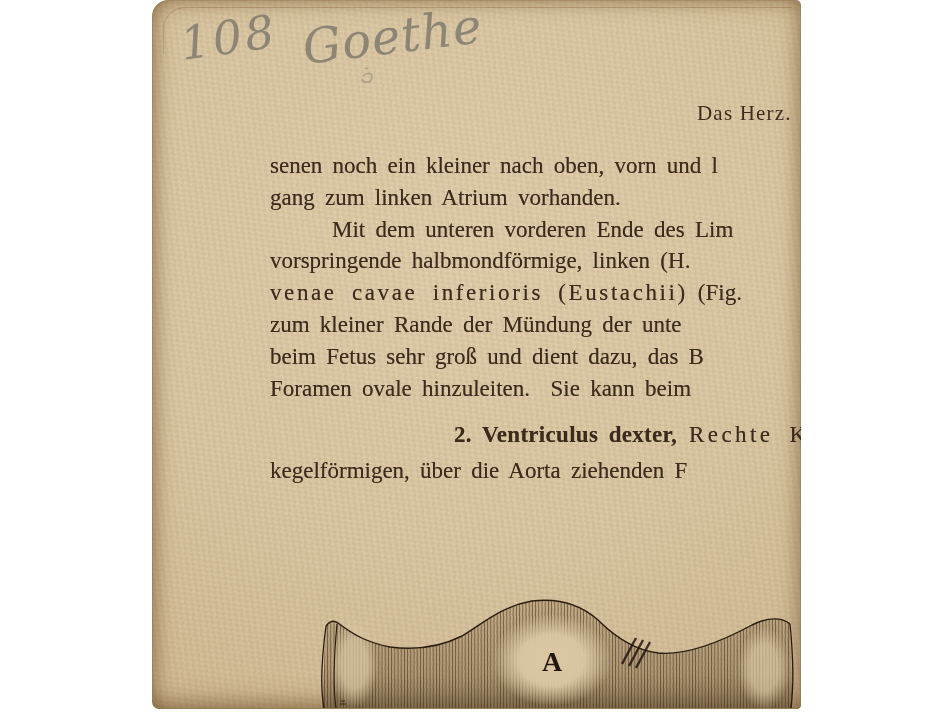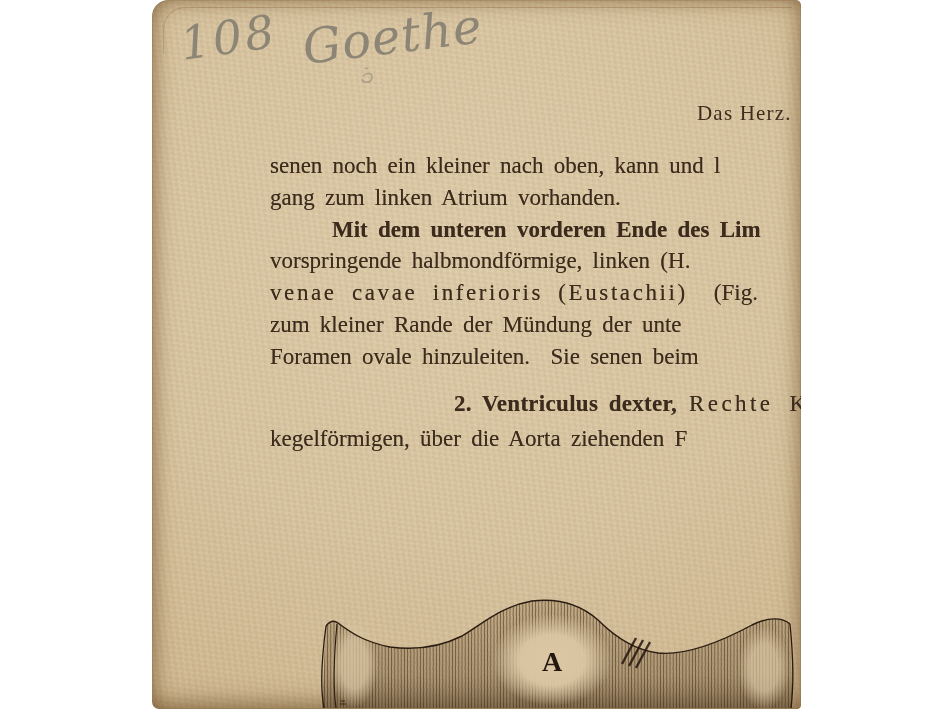--- a/index.html
+++ b/index.html
@@ -54,27 +54,27 @@
     position: absolute; left: 118px; top: 150px; width: 620px;
     color: #3c2b1d;
     font-size: 23px;
     text-shadow: 0 0 0.6px rgba(60,43,29,0.55);
   }
   .line {
     height: 31.8px; line-height: 31.8px;
     white-space: pre;
     word-spacing: 4.5px;
   }
-  .indent { padding-left: 62px; font-weight: bold; }
+  .indent { padding-left: 62px; }
   .indent-big { padding-left: 70px; }
   .heading { padding-left: 184px; margin-top: 15px; margin-bottom: 4px; }
   .bold { font-weight: bold; letter-spacing: 0.3px; text-align: right; }
   .spaced { letter-spacing: 2.6px; word-spacing: 7px; }
   .heading .spaced { margin-left: 12px; letter-spacing: 3.4px; }
-  .rest { margin-left: 26px; }
+  .rest { margin-left: 10px; }
   .rest-far { margin-left: 16px; }
   .figure {
     position: absolute; left: 168px; top: 598px;
   }
   .fig-label {
     font-family: "Liberation Serif", serif;
     font-weight: bold;
     fill: #241710;
   }
 </style>
@@ -90,27 +90,28 @@
       <g>
         <text x="6" y="58" font-size="46" transform="rotate(-8 6 58)" letter-spacing="3">108</text>
         <text x="128" y="62" font-size="48" transform="rotate(-7 128 62)" letter-spacing="1">Goethe</text>
         <path d="M186,74 c4,-4 10,-3 9,2 c-1,5 -9,6 -10,1 m3,-10 c1,-1 2,-1 3,0" fill="none" stroke="#8a8274" stroke-width="1.6" opacity="0.55"></path>
       </g>
     </svg>
 
     <div class="page-header">Das Herz.</div>
 
     <div class="text-block">
-      <div class="line">senen noch ein kleiner nach oben, kann und l</div>
+      <div class="line">senen noch ein kleiner nach oben, vorn und l</div>
       <div class="line">gang zum linken Atrium vorhanden.</div>
       <div class="line indent">Mit dem unteren vorderen Ende des Lim</div>
       <div class="line">vorspringende halbmondförmige, linken (H.</div>
       <div class="line"><span class="spaced">venae cavae inferioris (Eustachii)</span><span class="rest">(Fig.</span></div>
       <div class="line">zum kleiner Rande der Mündung der unte</div>
-      <div class="line">Foramen ovale hinzuleiten.  Sie senen beim</div>
+      <div class="line">beim Fetus sehr groß und dient dazu, das B</div>
+      <div class="line">Foramen ovale hinzuleiten.  Sie kann beim</div>
       <div class="line heading"><span class="bold">2. Ventriculus dexter,</span><span class="spaced">Rechte Ka</span></div>
       <div class="line">kegelförmigen, über die Aorta ziehenden F</div>
     </div>
 
     <svg class="figure" width="482" height="111" viewBox="0 0 482 111">
       <defs>
         <pattern id="hatch" width="3.2" height="9" patternUnits="userSpaceOnUse">
           <line x1="1.3" y1="0" x2="1.1" y2="9" stroke="#43301c" stroke-width="1" opacity="0.62"></line>
         </pattern>
         <radialGradient id="glow" cx="50%" cy="50%" r="50%">

